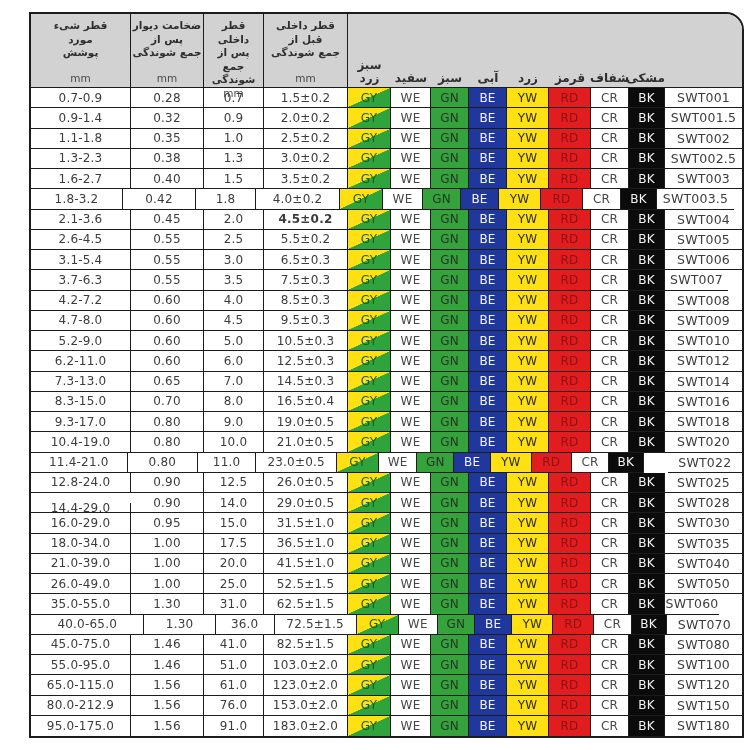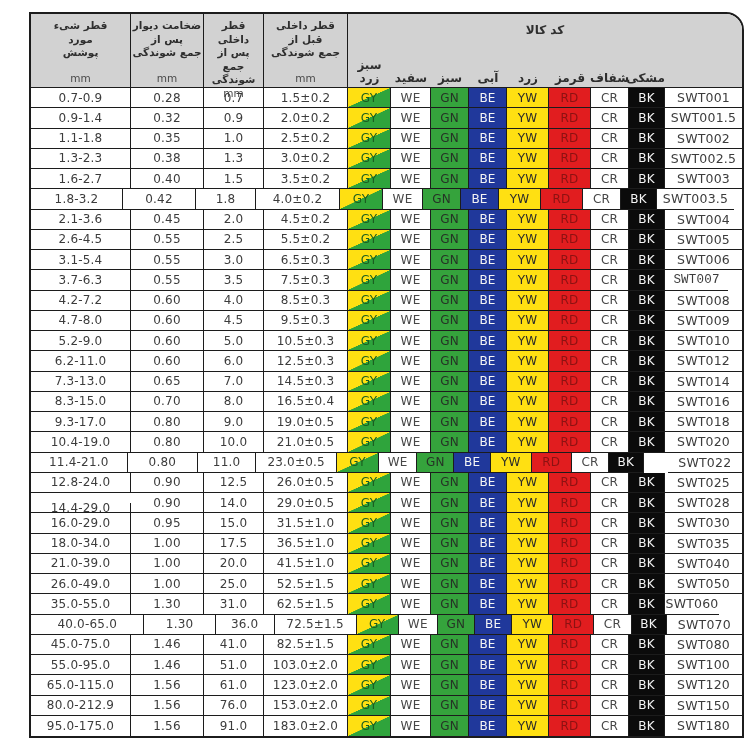--- a/index.html
+++ b/index.html
@@ -76,21 +76,20 @@
     </div>
     <div class="hcell" style="width:84px" dir="rtl">
       <div class="hlines">
         <div>قطر داخلی</div>
         <div>قبل از</div>
         <div>جمع شوندگی</div>
       </div>
       <div class="hunit">mm</div>
     </div>
     <div class="code-box">
-      <div class="code-title" dir="rtl">کد کالا</div>
       <div class="label-row">
           <div class="sub-label" dir="rtl" style="width: 43px;">
             <div>سبز</div>
             <div>زرد</div>
           </div>
           <div class="sub-label" dir="rtl" style="width: 40px;">
             <div>سفید</div>
           </div>
           <div class="sub-label" dir="rtl" style="width: 38px;">
             <div>سبز</div>
@@ -202,21 +201,21 @@
         <div class="cell code-cell" style="width: 42px; background: rgb(255, 224, 18); color: rgb(43, 43, 43);">YW</div>
         <div class="cell code-cell" style="width: 42px; background: rgb(225, 29, 31); color: rgb(140, 18, 18);">RD</div>
         <div class="cell code-cell" style="width: 38px; background: rgb(255, 255, 255); color: rgb(71, 71, 71);">CR</div>
         <div class="cell code-cell" style="width: 36px; background: rgb(11, 11, 11); color: rgb(244, 244, 244);">BK</div>
         <div class="cell swt last" style="width: 77px;">SWT003.5</div>
       </div>
       <div class="row">
         <div class="cell" style="width: 100px;">2.1-3.6</div>
         <div class="cell" style="width: 73px;">0.45</div>
         <div class="cell" style="width: 60px;">2.0</div>
-        <div class="cell" style="width: 84px;">4.5±0.2</div>
+        <div class="cell" style="width: 84px; font-weight: bold;">4.5±0.2</div>
         <div class="cell code-cell" style="width: 43px; background: linear-gradient(to right bottom, rgb(255, 224, 18) 49.5%, rgb(47, 164, 60) 50.5%); color: rgb(27, 94, 32);">GY</div>
         <div class="cell code-cell" style="width: 40px; background: rgb(255, 255, 255); color: rgb(71, 71, 71);">WE</div>
         <div class="cell code-cell" style="width: 38px; background: rgb(53, 163, 60); color: rgb(38, 51, 38);">GN</div>
         <div class="cell code-cell" style="width: 38px; background: rgb(32, 56, 155); color: rgb(244, 244, 244);">BE</div>
         <div class="cell code-cell" style="width: 42px; background: rgb(255, 224, 18); color: rgb(43, 43, 43);">YW</div>
         <div class="cell code-cell" style="width: 42px; background: rgb(225, 29, 31); color: rgb(140, 18, 18);">RD</div>
         <div class="cell code-cell" style="width: 38px; background: rgb(255, 255, 255); color: rgb(71, 71, 71);">CR</div>
         <div class="cell code-cell" style="width: 36px; background: rgb(11, 11, 11); color: rgb(244, 244, 244);">BK</div>
         <div class="cell swt last" style="width: 77px;">SWT004</div>
       </div>
@@ -256,21 +255,21 @@
         <div class="cell" style="width: 60px;">3.5</div>
         <div class="cell" style="width: 84px;">7.5±0.3</div>
         <div class="cell code-cell" style="width: 43px; background: linear-gradient(to right bottom, rgb(255, 224, 18) 49.5%, rgb(47, 164, 60) 50.5%); color: rgb(27, 94, 32);">GY</div>
         <div class="cell code-cell" style="width: 40px; background: rgb(255, 255, 255); color: rgb(71, 71, 71);">WE</div>
         <div class="cell code-cell" style="width: 38px; background: rgb(53, 163, 60); color: rgb(38, 51, 38);">GN</div>
         <div class="cell code-cell" style="width: 38px; background: rgb(32, 56, 155); color: rgb(244, 244, 244);">BE</div>
         <div class="cell code-cell" style="width: 42px; background: rgb(255, 224, 18); color: rgb(43, 43, 43);">YW</div>
         <div class="cell code-cell" style="width: 42px; background: rgb(225, 29, 31); color: rgb(140, 18, 18);">RD</div>
         <div class="cell code-cell" style="width: 38px; background: rgb(255, 255, 255); color: rgb(71, 71, 71);">CR</div>
         <div class="cell code-cell" style="width: 36px; background: rgb(11, 11, 11); color: rgb(244, 244, 244);">BK</div>
-        <div class="cell swt last" style="width: 63px; font-family: Liberation Mono, monospace;">SWT007</div>
+        <div class="cell swt last" style="width: 63px;">SWT007</div>
       </div>
       <div class="row">
         <div class="cell" style="width: 100px;">4.2-7.2</div>
         <div class="cell" style="width: 73px;">0.60</div>
         <div class="cell" style="width: 60px;">4.0</div>
         <div class="cell" style="width: 84px;">8.5±0.3</div>
         <div class="cell code-cell" style="width: 43px; background: linear-gradient(to right bottom, rgb(255, 224, 18) 49.5%, rgb(47, 164, 60) 50.5%); color: rgb(27, 94, 32);">GY</div>
         <div class="cell code-cell" style="width: 40px; background: rgb(255, 255, 255); color: rgb(71, 71, 71);">WE</div>
         <div class="cell code-cell" style="width: 38px; background: rgb(53, 163, 60); color: rgb(38, 51, 38);">GN</div>
         <div class="cell code-cell" style="width: 38px; background: rgb(32, 56, 155); color: rgb(244, 244, 244);">BE</div>

